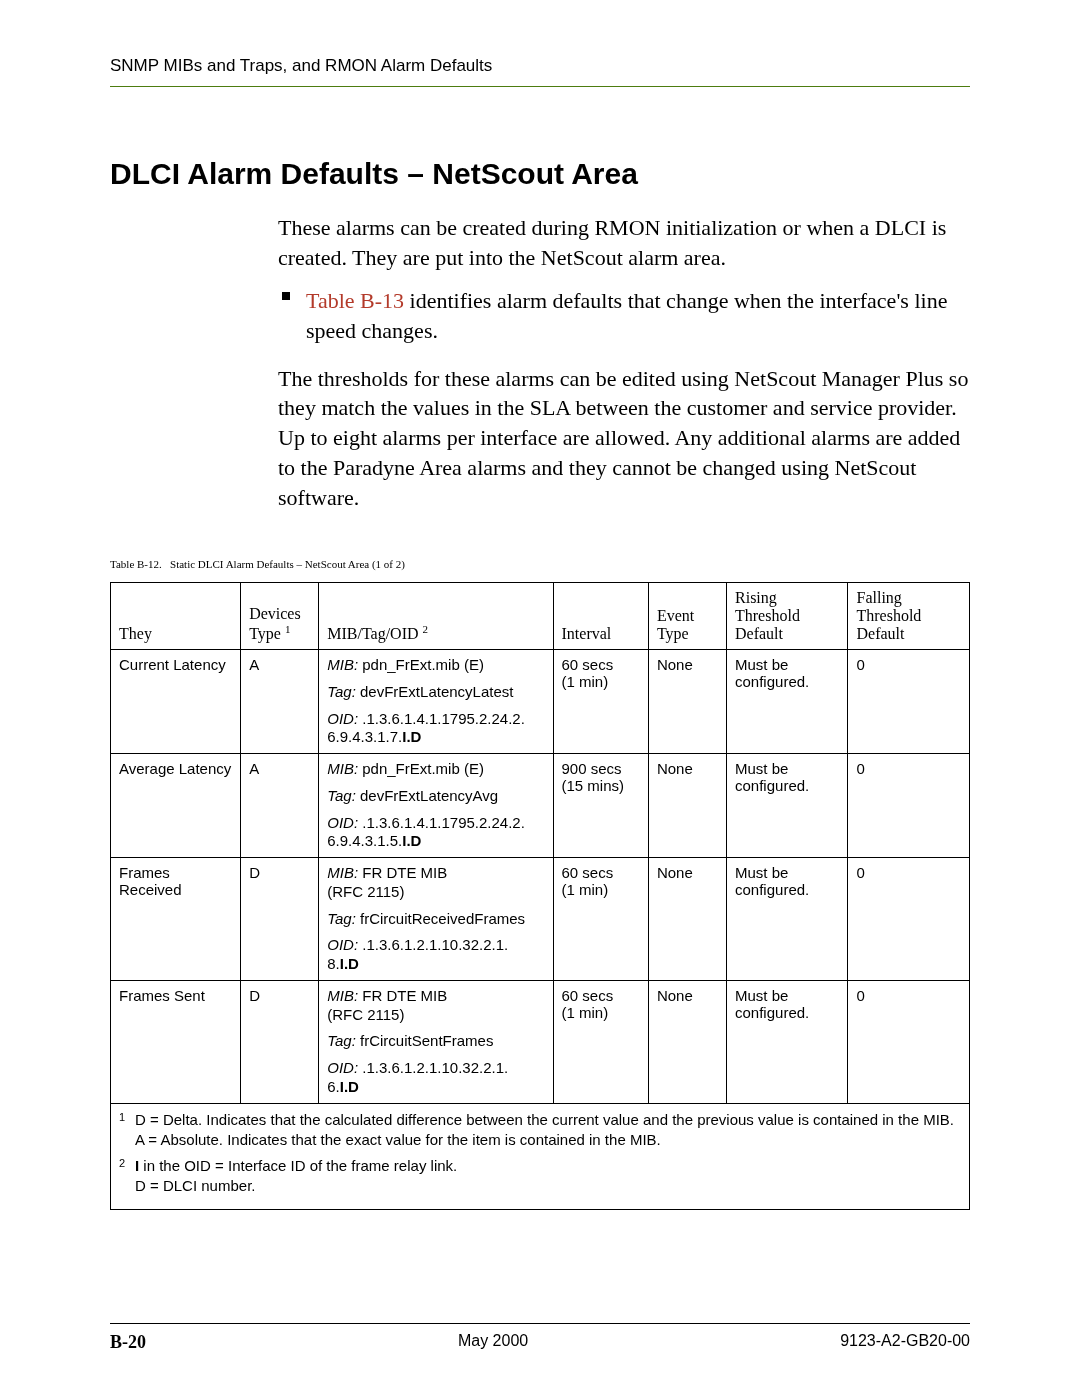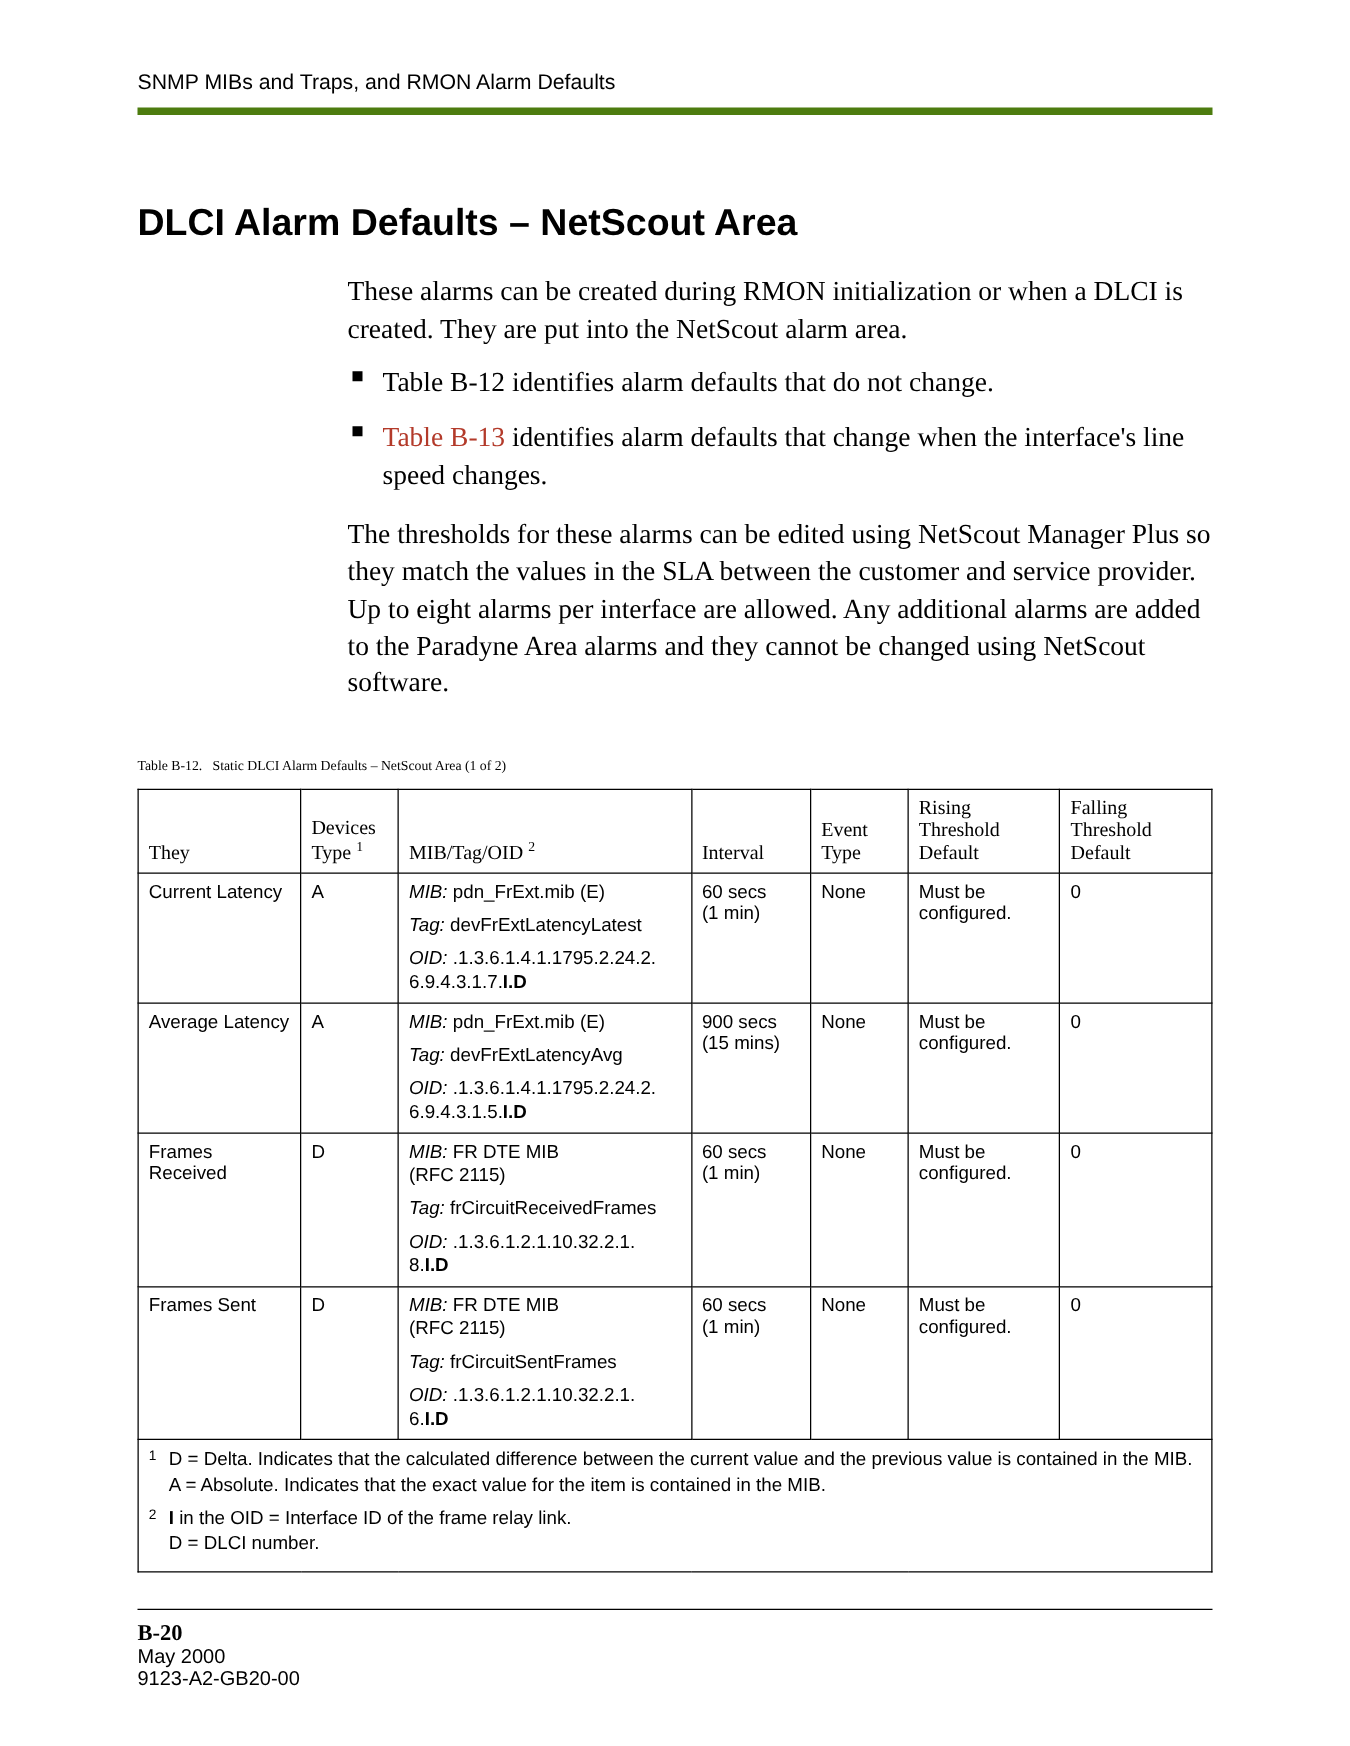--- a/index.html
+++ b/index.html
@@ -14,21 +14,21 @@
     height: 1397px;
     position: relative;
     box-sizing: border-box;
     padding: 56px 110px 0 110px;
   }
   .running-header {
     font-family: Arial, Helvetica, sans-serif;
     font-size: 17px;
     color: #000;
     padding-bottom: 10px;
-    border-bottom: 6px solid #4d7c0f;
+    border-bottom: 1px solid #4d7c0f;
   }
   .section-title {
     font-family: Liberation Sans, sans-serif;
     font-weight: bold;
     font-size: 30px;
     margin-top: 70px;
   }
   .body-block {
     margin-left: 168px;
     margin-top: 22px;
@@ -99,21 +99,20 @@
     position: absolute;
     left: 110px;
     right: 110px;
     bottom: 44px;
     border-top: 1px solid #000;
     padding-top: 8px;
     font-family: Arial, Helvetica, sans-serif;
     font-size: 16px;
     display: flex;
     justify-content: space-between;
-    flex-direction: column;
   }
   .page-footer .pn {
     font-family: "Times New Roman", Times, serif;
     font-weight: bold;
     font-size: 18px;
   }
   .bold { font-weight: bold; }
   .col-item { width: 15%; }
   .col-sample { width: 9%; }
   .col-mib { width: 27%; }
@@ -127,21 +126,20 @@
 
 <div class="page">
 
   <div class="running-header">SNMP MIBs and Traps, and RMON Alarm Defaults</div>
 
   <div class="section-title">DLCI Alarm Defaults – NetScout Area</div>
 
   <div class="body-block">
     <p>These alarms can be created during RMON initialization or when a DLCI is created. They are put into the NetScout alarm area.</p>
     <ul class="bullets">
-      <li>Table B-12 identifies alarm defaults that do not change.</li>
       <li>
         <span class="linkish">Table B-13</span><span> identifies alarm defaults that change when the interface's line speed changes.</span>
       </li>
     </ul>
     <p>The thresholds for these alarms can be edited using NetScout Manager Plus so they match the values in the SLA between the customer and service provider. Up to eight alarms per interface are allowed. Any additional alarms are added to the Paradyne Area alarms and they cannot be changed using NetScout software.</p>
   </div>
 
   <div class="table-caption">
     <span>Table B-12.</span>&nbsp;&nbsp;&nbsp;<span>Static DLCI Alarm Defaults – NetScout Area (1 of 2)</span>
   </div>

